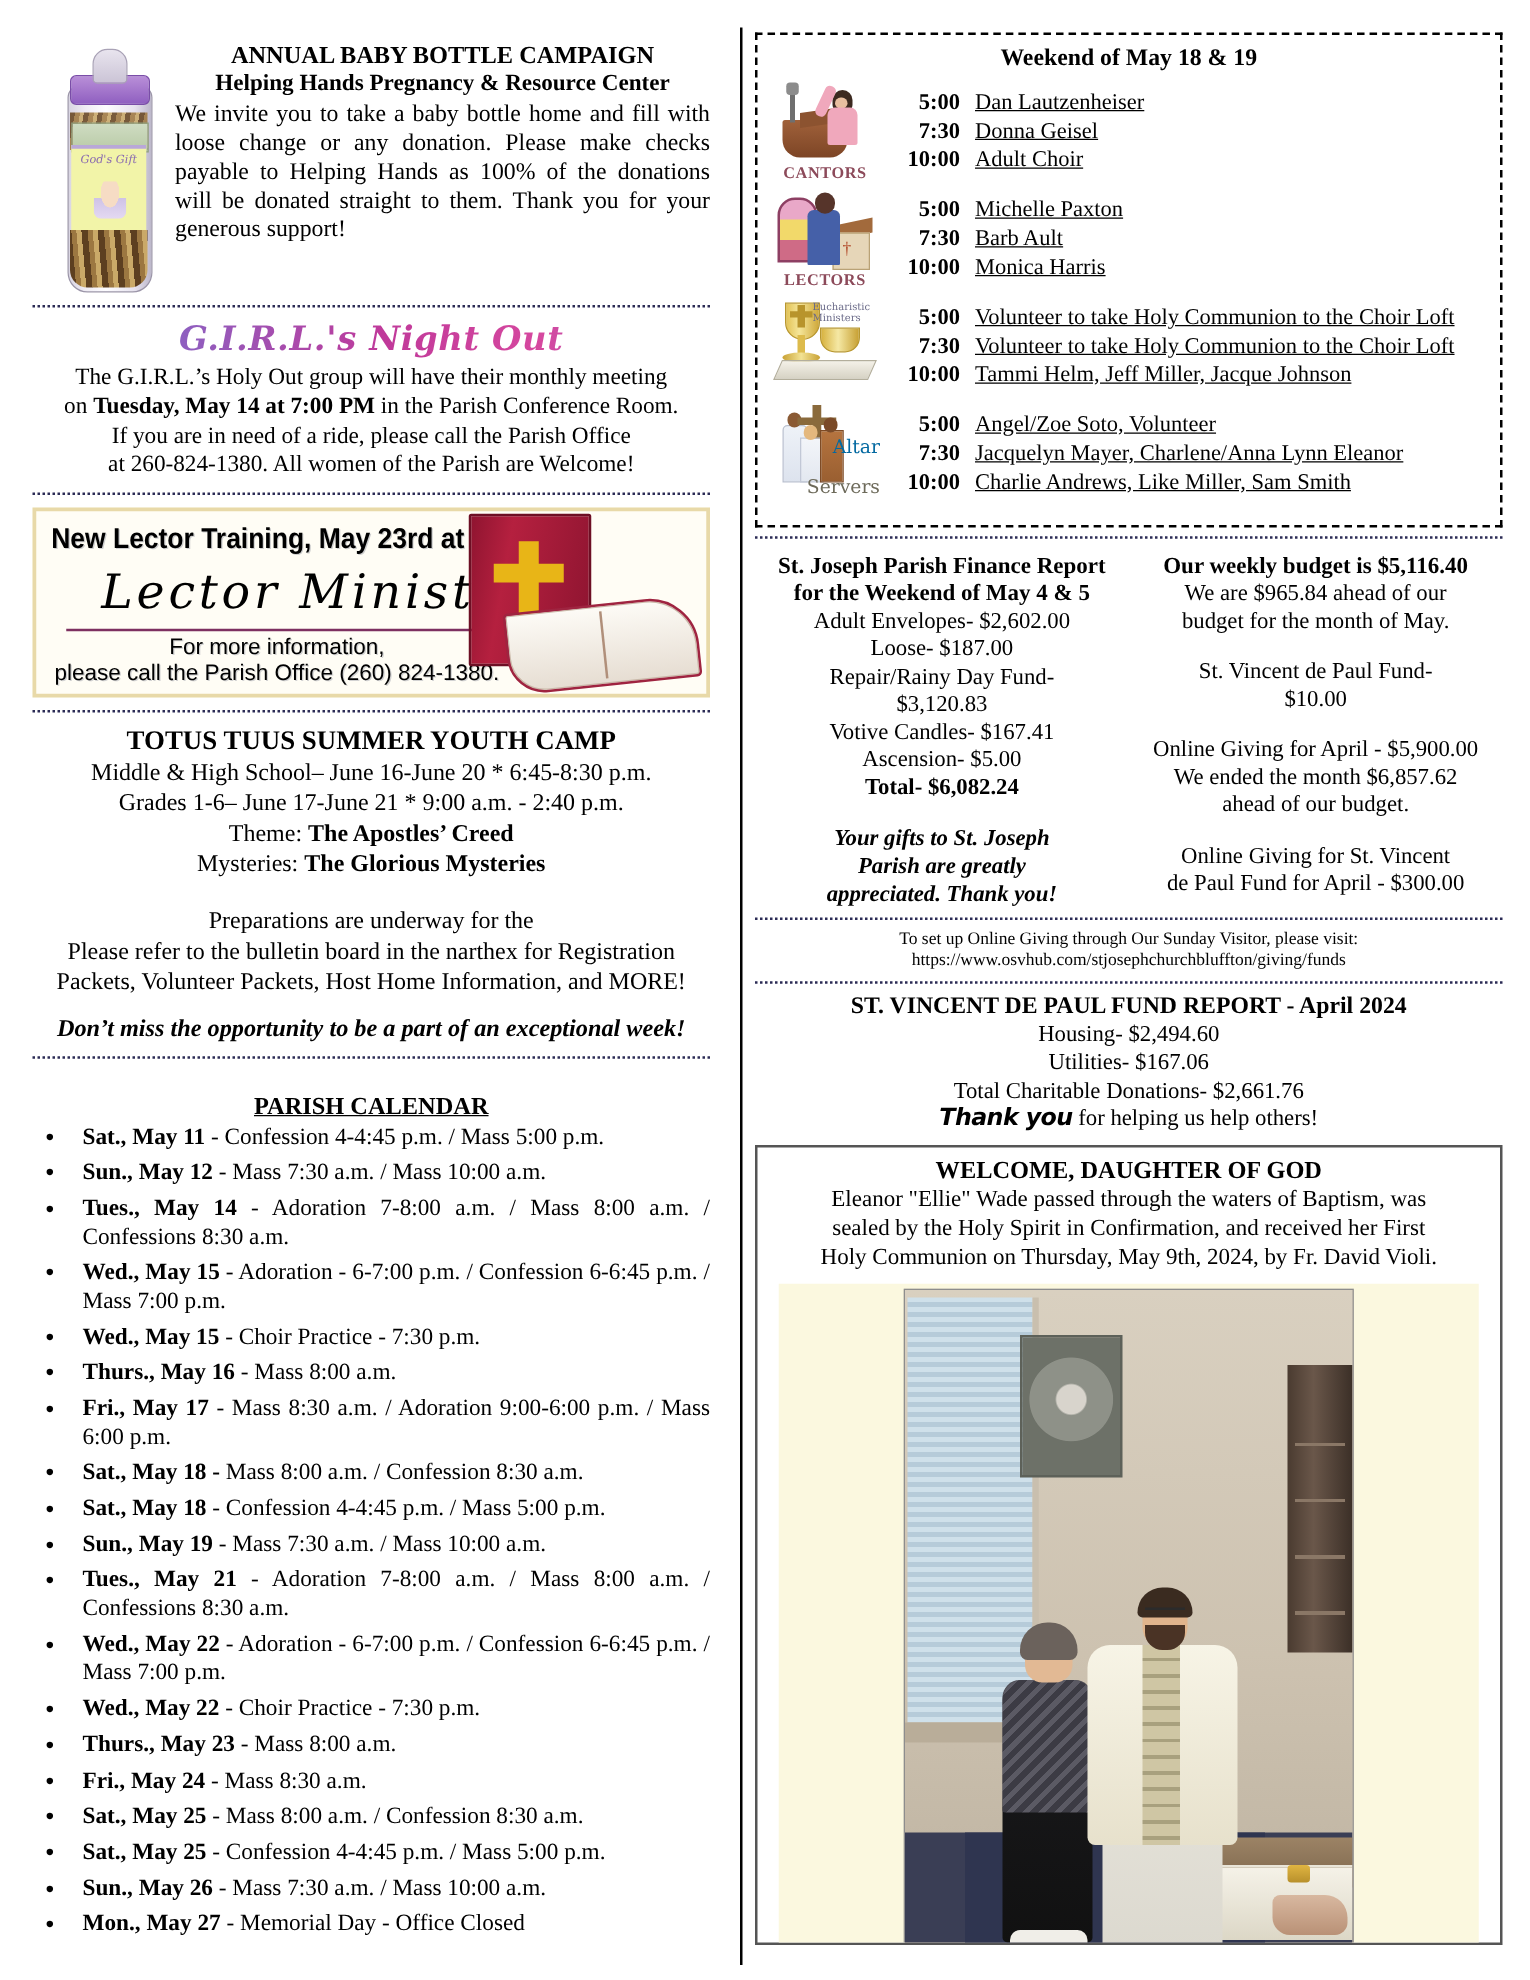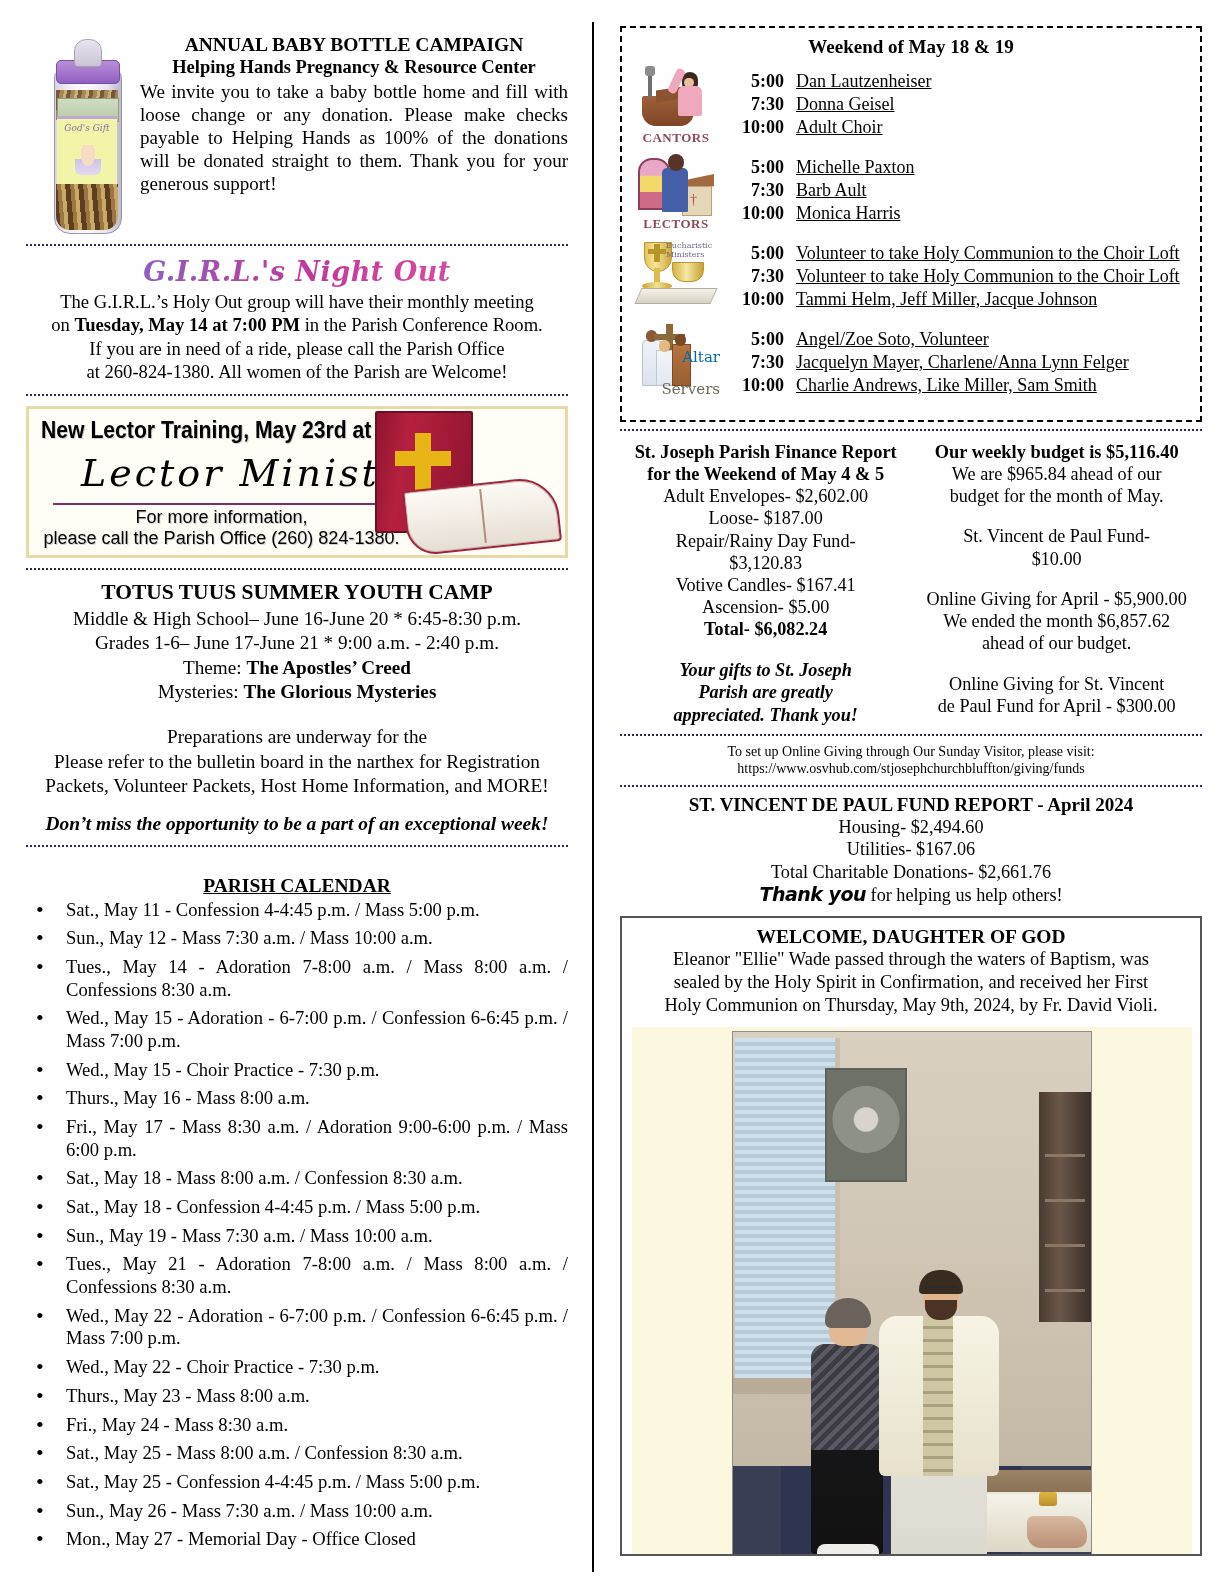--- a/index.html
+++ b/index.html
@@ -31,21 +31,21 @@
   }
   .col-divider {
     width: 2px;
     background: #000;
     margin-top: 22px;
     margin-bottom: 12px;
     flex: 0 0 2px;
   }
   .col-right {
     width: 630px;
-    padding: 26px 22px 0 26px;
+    padding: 26px 22px 0 10px;
     box-sizing: border-box;
   }
 
   .dotted-sep {
     border-top: 2px dotted #2b2b55;
     margin: 10px 0 10px 0;
     height: 0;
   }
   .dotted-sep.tight { margin: 7px 0 7px 0; }
 
@@ -244,21 +244,21 @@
     font-size: 18.6px;
     line-height: 1.22;
     margin-bottom: 6px;
     text-align: justify;
   }
   ul.pc-list li:before {
     content: "\2022";
     position: absolute; left: 10px; top: -2px;
     font-size: 22px;
   }
-  ul.pc-list li b { font-weight: normal; }
+  ul.pc-list li b { font-weight: bold; }
 
   
   .min-box {
     border: 2px dashed #000;
     padding: 8px 10px 10px 10px;
     box-sizing: border-box;
   }
   .min-title {
     text-align: center; font-weight: bold; font-size: 19px;
     margin-bottom: 8px;
@@ -817,21 +817,21 @@
           <div class="cap1">Altar</div>
           <div class="cap2">Servers</div>
         </div>
         <div class="min-lines">
           <div class="min-line">
             <span class="min-time">5:00</span>
             <span class="min-name">Angel/Zoe Soto, Volunteer</span>
           </div>
           <div class="min-line">
             <span class="min-time">7:30</span>
-            <span class="min-name">Jacquelyn Mayer, Charlene/Anna Lynn Felger</span>
+            <span class="min-name">Jacquelyn Mayer, Charlene/Anna Lynn Eleanor</span>
           </div>
           <div class="min-line">
             <span class="min-time">10:00</span>
             <span class="min-name">Charlie Andrews, Like Miller, Sam Smith</span>
           </div>
         </div>
       </div>
     </div>
 
     <div class="dotted-sep tight"></div>

